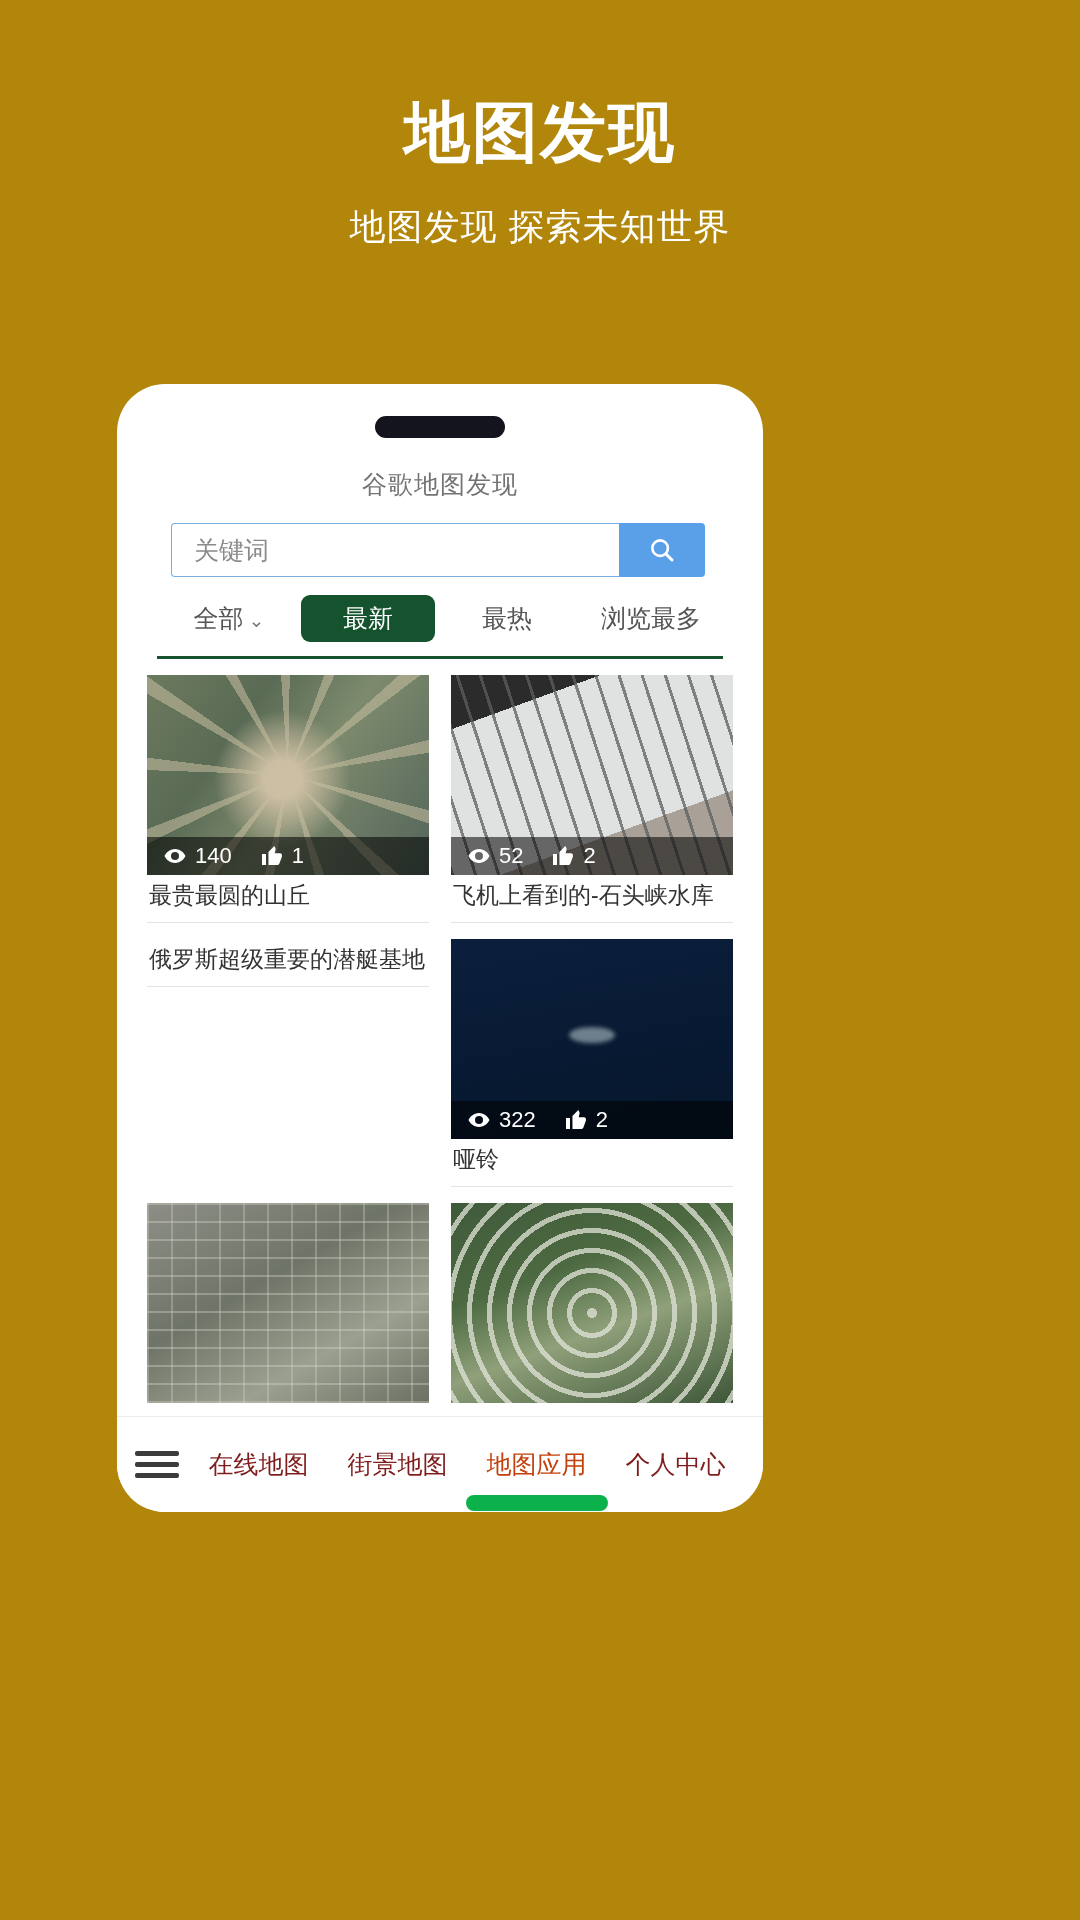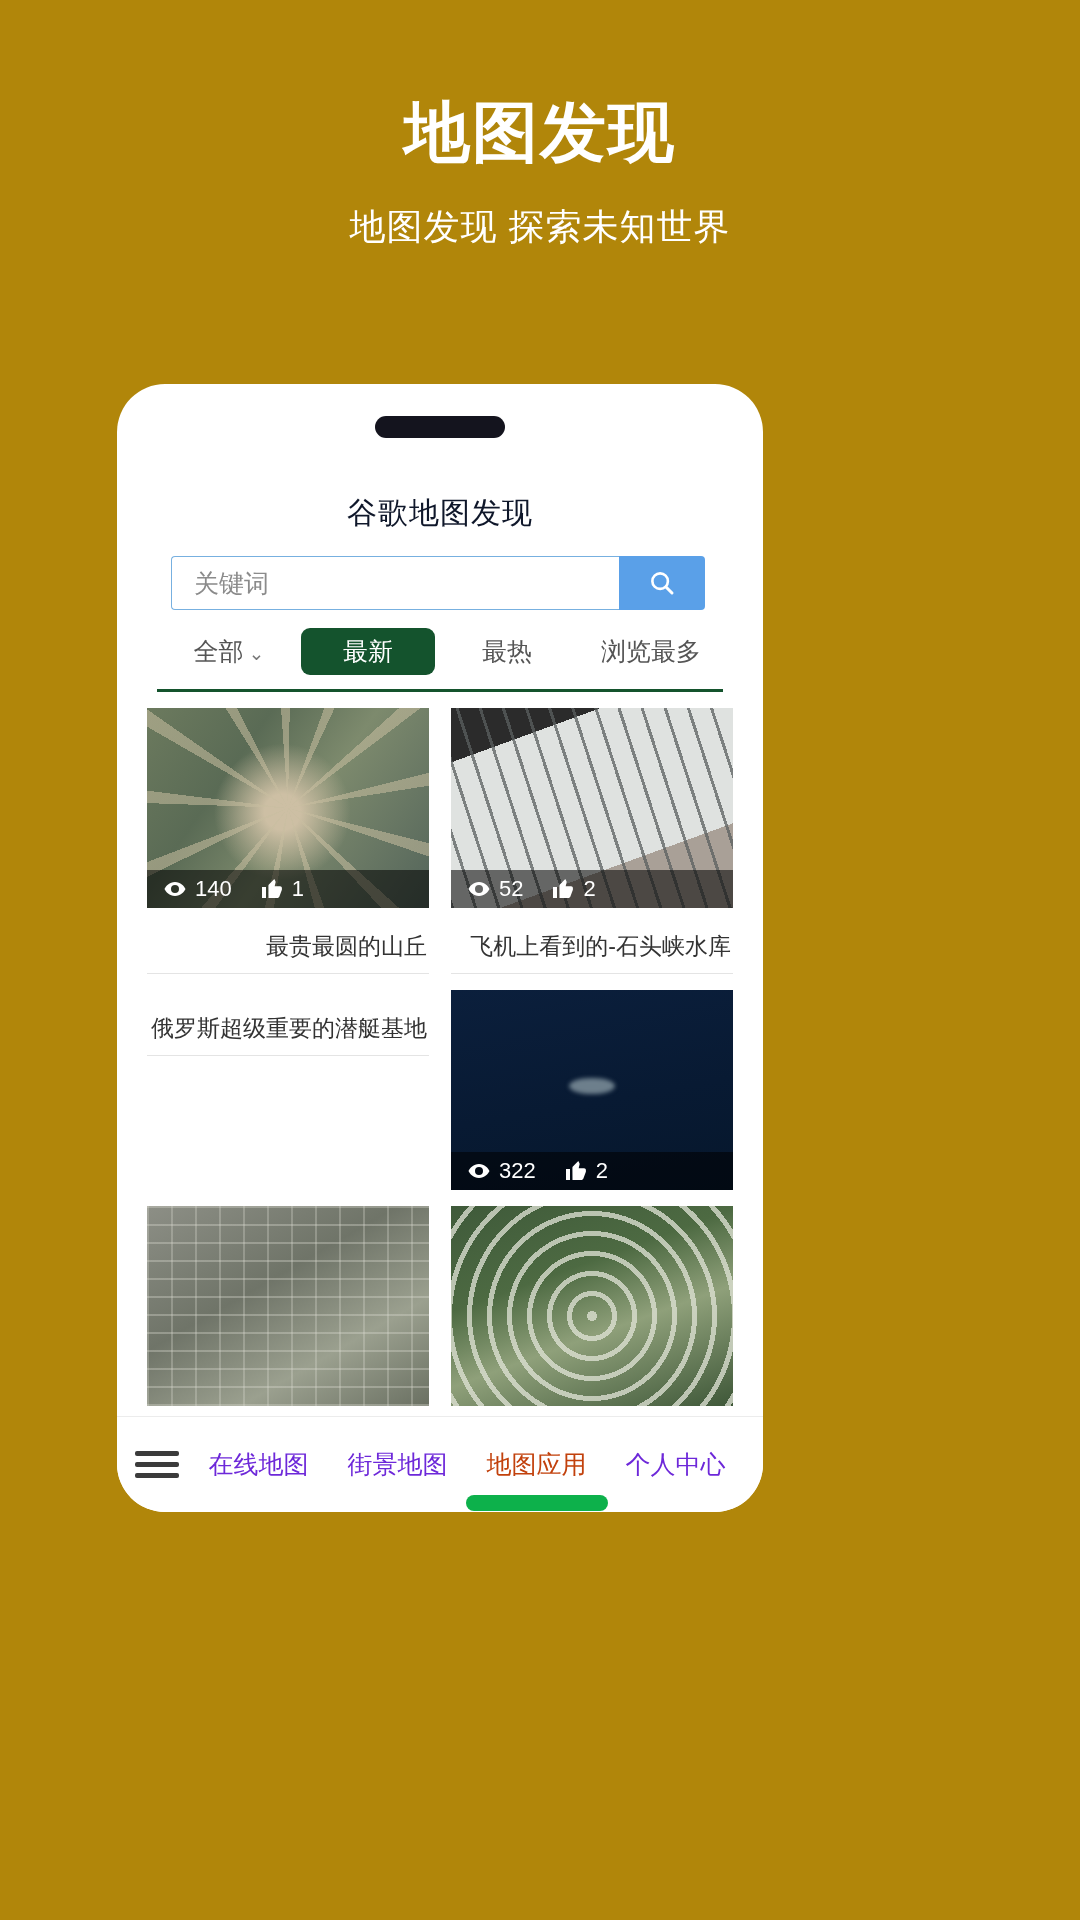--- a/index.html
+++ b/index.html
@@ -38,23 +38,23 @@
     overflow:hidden;
   }
   .notch {
     width:130px; height:22px;
     background:#14141e;
     border-radius:11px;
     margin:32px auto 0 auto;
   }
   .app-title {
     text-align:center;
-    font-size:30px;
-    color:#0f172a;
-    margin-top:55px;
+    font-size:25px;
+    color:#737373;
+    margin-top:30px;
     letter-spacing:1px;
   }
 
   .search-row {
     display:flex;
     margin:22px 58px 0 54px;
     height:54px;
   }
   .search-input {
     flex:1;
@@ -120,24 +120,24 @@
     align-items:center;
     color:#fff;
     font-size:22px;
     padding-left:16px;
     gap:6px;
   }
   .stat { display:flex; align-items:center; gap:8px; }
   .stat + .stat { margin-left:22px; }
   .stats svg { width:24px; height:24px; fill:#fff; }
   .cap {
-    text-align:right;
+    text-align:left;
     font-size:23px;
     color:#333;
-    padding:23px 2px 11px 2px;
+    padding:5px 2px 11px 2px;
     border-bottom:1px solid #e4e4e4;
     white-space:nowrap;
     overflow:hidden;
   }
 
   
   .bottom-nav {
     position:absolute;
     left:0; right:0; bottom:0;
     height:96px;
@@ -146,21 +146,21 @@
     align-items:center;
     padding:0 18px;
     border-top:1px solid #ececec;
   }
   .hamburger { width:44px; margin-right:10px; }
   .hamburger div { height:5px; background:#3b3b3b; border-radius:2px; margin:6px 0; }
   .nav-item {
     flex:1;
     text-align:center;
     font-size:25px;
-    color:#6d28d9;
+    color:#7f1d1d;
     position:relative;
   }
   .nav-item.active { color:#c2410c;text-align:center; }
   .nav-underline {
     position:absolute;
     left:50%; transform:translateX(-50%);
     bottom:-30px;
     width:142px; height:16px;
     background:#0db14b;
     border-radius:8px;
@@ -284,20 +284,21 @@
             <span>322</span>
           </div>
           <div class="stat">
             <svg viewBox="0 0 24 24">
                 <path d="M2 10h4v11H2zM8.5 21h8.8c1 0 1.8-.6 2.1-1.5l2.4-6.4c.1-.2.1-.5.1-.7v-1.3c0-1-.8-1.8-1.8-1.8h-5.4l.9-4.1v-.3c0-.4-.2-.8-.4-1.1L14.3 2 8.9 7.4c-.3.3-.5.8-.5 1.3z"></path>
               </svg>
             <span>2</span>
           </div>
         </div>
       </div>
+      <div class="cap">哑铃</div>
     </div>
 
     <div class="card">
       <div class="thumb">
         <div class="art art-5"></div>
       </div>
     </div>
 
     <div class="card">
       <div class="thumb">

